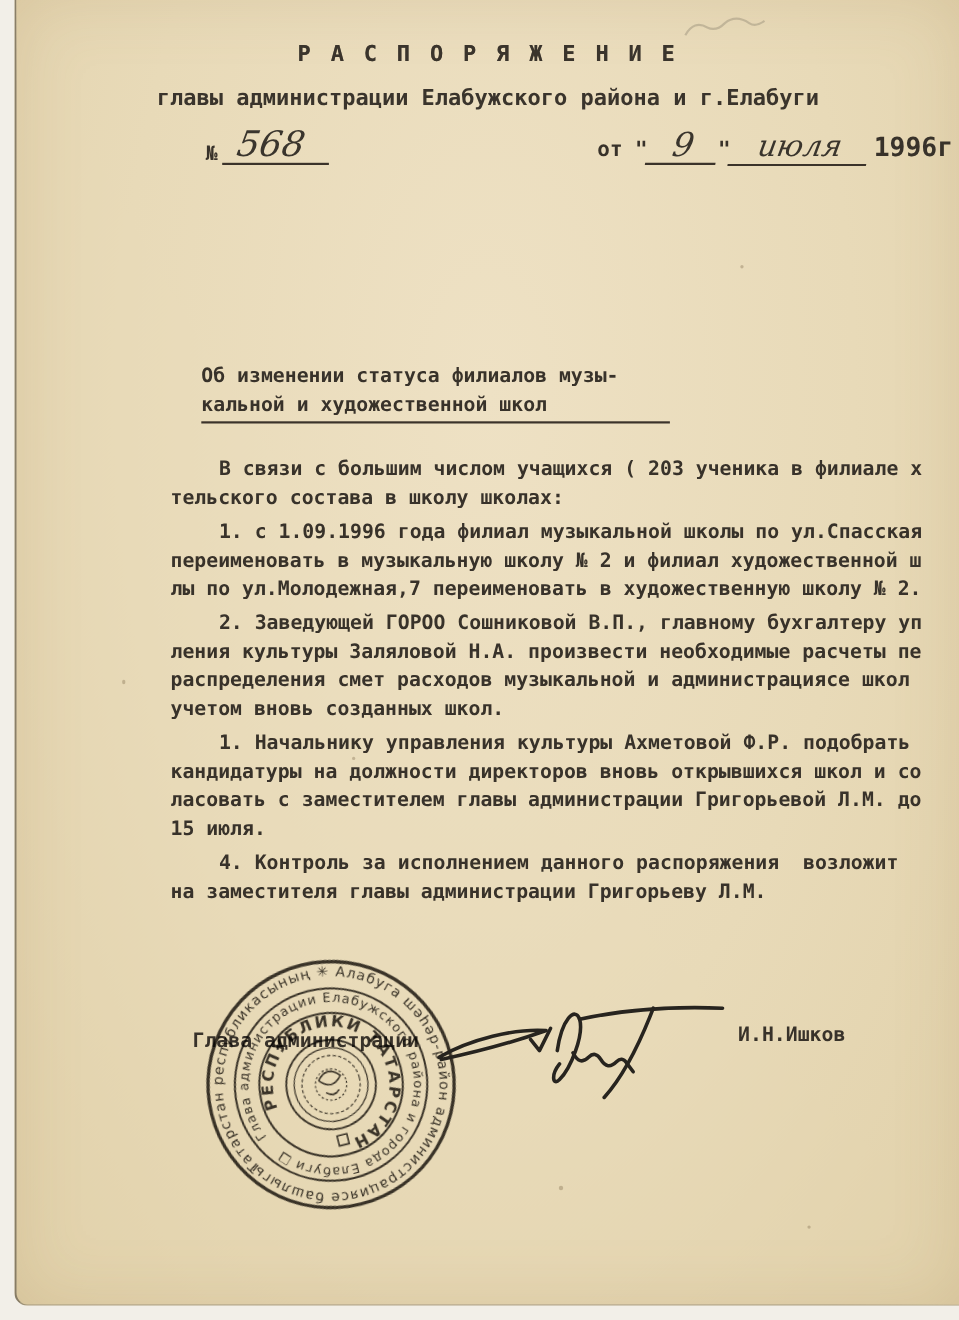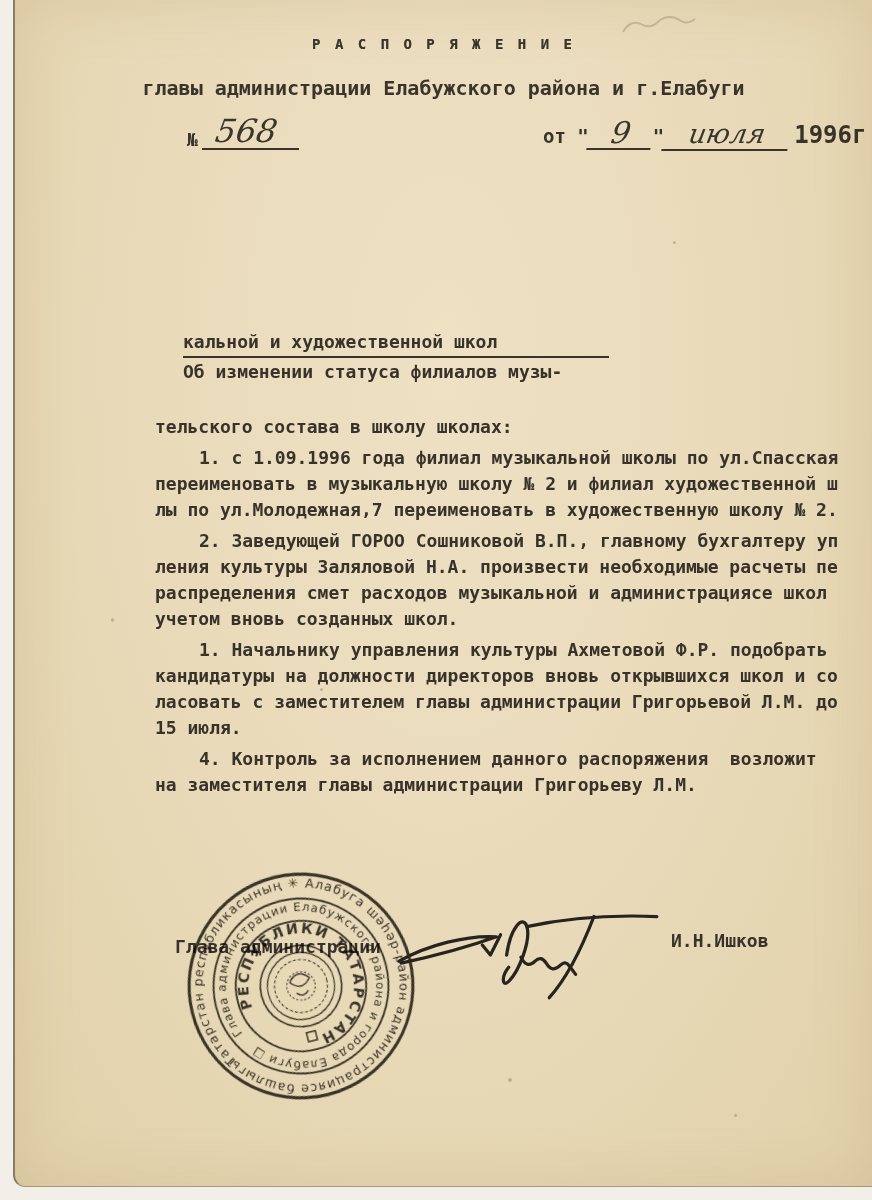--- a/index.html
+++ b/index.html
@@ -12,21 +12,21 @@
     position:absolute;left:13px;top:0;right:0;bottom:13px;
     background:radial-gradient(ellipse at 50% 30%, #eee1c4 0%, #e8dab8 55%, #e1d1aa 100%);
     border-left:2px solid rgba(62,55,44,.55);
     border-bottom:1px solid rgba(62,55,44,.40);
     border-bottom-left-radius:12px;
     box-shadow:inset 0 0 60px rgba(160,130,80,.18);
   }
   .typed{color:#38322a;font-weight:700;}
   .title{
     position:absolute;left:0;right:0;top:36px;text-align:center;
-    font-size:14px;letter-spacing:3px;color:#3a342c;font-weight:700;
+    font-size:20px;letter-spacing:3px;color:#3a342c;font-weight:700;
     text-shadow:0 0 .5px rgba(58,52,44,.6);
   }
   .subtitle{
     position:absolute;left:0;right:0;top:76px;text-align:center;
     font-size:20px;color:#3a342c;font-weight:700;
   }
   .number-row{position:absolute;left:172px;top:116px;display:flex;align-items:flex-end;}
   .num-label{font-size:18px;}
   .num-underline{
     display:inline-block;border-bottom:2px solid #3b332a;
@@ -86,26 +86,27 @@
 
   <div class="date-row">
     <span class="date-typed typed">от "</span>
     <span class="hand date-day">9</span>
     <span class="date-typed typed">"</span>
     <span class="hand date-month">июля</span>
     <span class="date-year typed">1996г</span>
   </div>
 
   <div class="subject typed">
+    <div class="line">Об изменении статуса филиалов музы-</div>
     <div class="line"><span class="u">кальной и художественной школ</span></div>
-    <div class="line">Об изменении статуса филиалов музы-</div>
   </div>
 
   <div class="body-text typed">
     <div class="para">
+      <div class="line ind">В связи с большим числом учащихся ( 203 ученика в филиале х</div>
       <div class="line">тельского состава в школу школах:</div>
     </div>
     <div class="para">
       <div class="line ind">1. с 1.09.1996 года филиал музыкальной школы по ул.Спасская</div>
       <div class="line">переименовать в музыкальную школу № 2 и филиал художественной ш</div>
       <div class="line">лы по ул.Молодежная,7 переименовать в художественную школу № 2.</div>
     </div>
     <div class="para">
       <div class="line ind">2. Заведующей ГОРОО Сошниковой В.П., главному бухгалтеру уп</div>
       <div class="line">ления культуры Заляловой Н.А. произвести необходимые расчеты пе</div>

